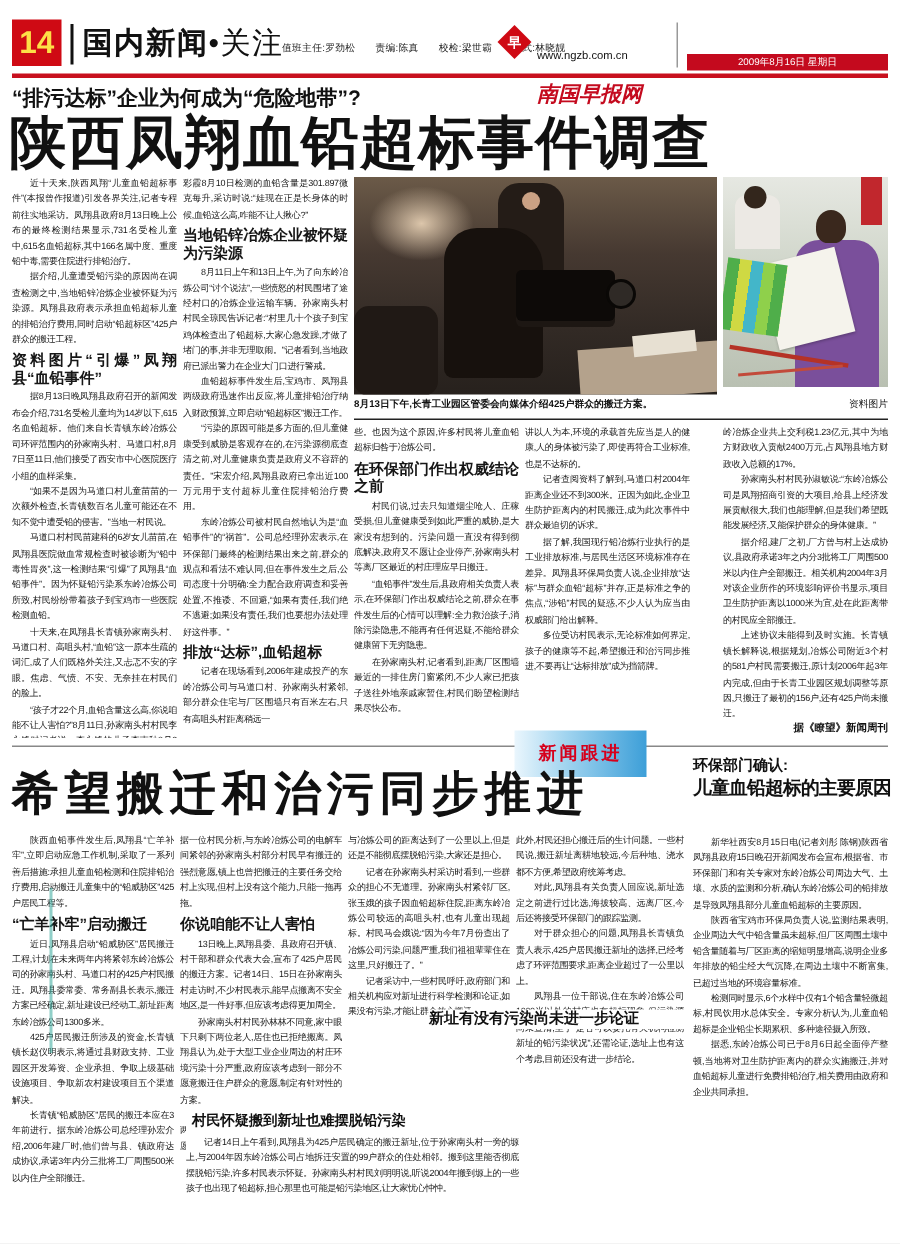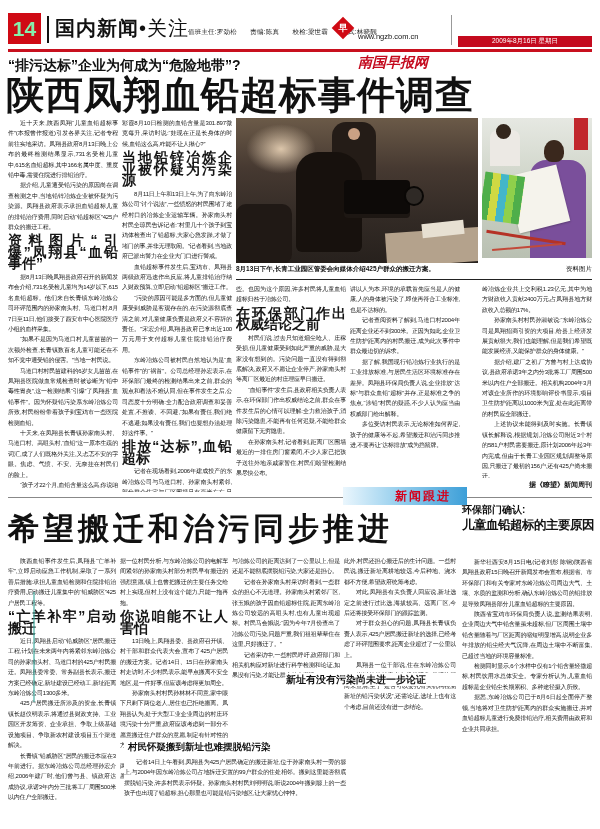--- a/index.html
+++ b/index.html
@@ -1,20 +1,20 @@
 <!DOCTYPE html>
 <html><head>
 <meta charset="utf-8">
 <style>
   html,body{margin:0;padding:0;background:#e9e9e9;}
   #page{position:relative;width:600px;height:829px;margin:0 auto;background:#ffffff;overflow:hidden;
         font-family:"Liberation Sans","DejaVu Sans",sans-serif;color:#111;}
   .abs{position:absolute;}
   
-  .pagenum{left:8px;top:13px;width:33px;height:31px;background:#cf0a14;color:#86efac;
+  .pagenum{left:8px;top:13px;width:33px;height:31px;background:#cf0a14;color:#fde047;
            font-weight:900;font-size:21px;display:flex;align-items:center;justify-content:center;}
   .mast-divider{left:47px;top:16px;width:2px;height:27px;background:#111;}
   .section-title{left:55px;top:15px;font-size:20px;font-weight:900;letter-spacing:1px;white-space:nowrap;}
   .section-title .focus{font-weight:500;text-align:right;}
   .staff{left:188px;top:28px;font-size:6.5px;color:#222;white-space:nowrap;letter-spacing:0.2px;}
   .site-diamond{left:335px;top:20px;width:16px;height:16px;background:#cf0a14;transform:rotate(45deg);
                 display:flex;align-items:center;justify-content:center;}
   .site-diamond span{transform:rotate(-45deg);color:#fff;font-size:9px;font-weight:bold;line-height:1;}
   .site-name{left:358px;top:16px;font-family:"Liberation Serif","DejaVu Serif",serif;font-style:italic;
              font-weight:900;font-size:14px;color:#c40a1e;white-space:nowrap;margin-top:38px;}
@@ -26,35 +26,35 @@
               display:flex;align-items:center;justify-content:center;white-space:nowrap;}
   .red-rule{left:8px;top:49px;width:584px;height:3px;background:#c8101e;}
   
   .kicker{left:8px;top:57px;font-size:14px;font-weight:900;white-space:nowrap;}
   .headline{left:6px;top:70px;font-size:38px;font-weight:900;letter-spacing:1px;white-space:nowrap;
             font-family:"Liberation Sans","DejaVu Sans",sans-serif;}
   .newscol{position:absolute;font-size:6px;line-height:10.4px;letter-spacing:-0.2px;text-align:justify;
            overflow:hidden;color:#161616;}
   .newscol .para{margin:0;text-indent:2em;}
   .newscol .ni{text-indent:0;}
-  .newscol .sub{font-weight:900;font-size:14px;letter-spacing:0;line-height:11.5px;margin:3px 0 2px;text-indent:0;}
+  .newscol .sub{font-weight:900;font-size:10px;letter-spacing:0;line-height:11.5px;margin:3px 0 2px;text-indent:0;}
   
   .photo1{left:236px;top:118px;width:242px;height:145px;overflow:hidden;
           background:linear-gradient(180deg,#6b5a48 0%,#463931 35%,#322a25 70%,#27211d 100%);}
   .photo2{left:482px;top:118px;width:110px;height:140px;overflow:hidden;
           background:linear-gradient(180deg,#e6e8e2 0%,#cfd5c9 45%,#b9c0b2 100%);}
   .caption-row{left:236px;top:265px;width:356px;height:12px;display:flex;justify-content:space-between;
                font-size:6.5px;font-weight:bold;color:#111;}
   .caption-hr{left:236px;top:279px;width:356px;height:1px;background:#222;}
   .lead-credit{left:482px;top:480px;width:110px;text-align:right;font-size:7px;font-weight:900;}
   
   .mid-hr{left:8px;top:497px;width:584px;height:1px;background:#888;}
-  .badge{left:343px;top:487px;width:88px;height:18px;display:flex;align-items:center;justify-content:center;
+  .badge{left:343px;top:487px;width:88px;height:31px;display:flex;align-items:center;justify-content:center;
          background:linear-gradient(90deg,#eaf6fd 0%,#9fd3ef 40%,#3d9fd8 100%);
-         color:#d6001c;font-weight:900;font-size:12px;letter-spacing:2px;padding-left:36px;}
+         color:#d6001c;font-weight:900;font-size:12px;letter-spacing:2px;}
   
   .bl-headline{left:8px;top:508px;font-size:31px;font-weight:900;letter-spacing:4px;white-space:nowrap;
                font-family:"Liberation Serif","DejaVu Serif",serif;}
   .span-sub{left:286px;top:673px;width:170px;background:#fff;font-weight:900;font-size:10px;
             line-height:13px;z-index:5;}
   .span-block{left:124px;top:740px;width:222px;height:89px;background:#fff;z-index:5;overflow:hidden;}
   .span-block .sub2{font-weight:900;font-size:9.5px;margin:1px 0 3px 4px;}
   .span-block .txt{font-size:6px;line-height:10.3px;letter-spacing:-0.2px;text-align:justify;color:#161616;}
   .teal-line{left:33px;top:592px;width:2px;height:110px;background:#35a79b;opacity:0.55;z-index:6;}
   

